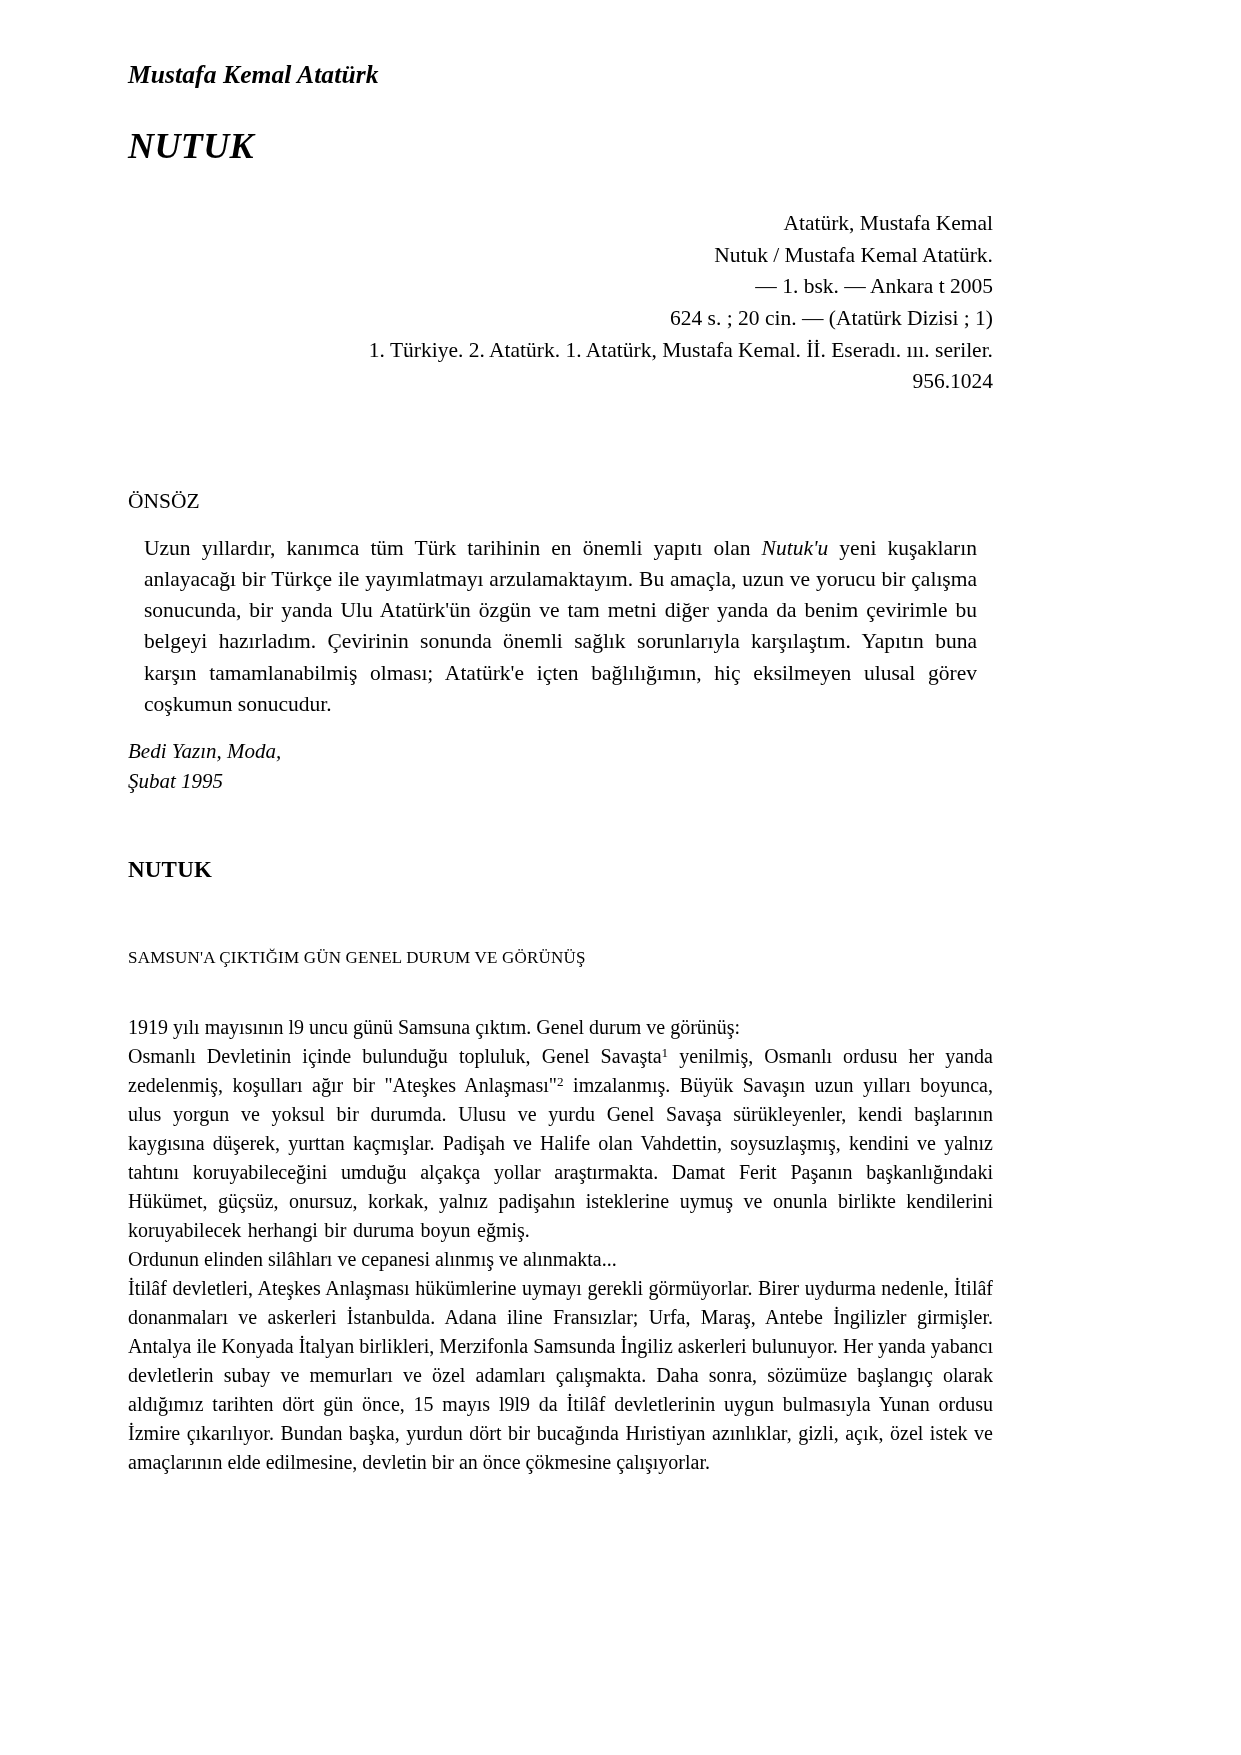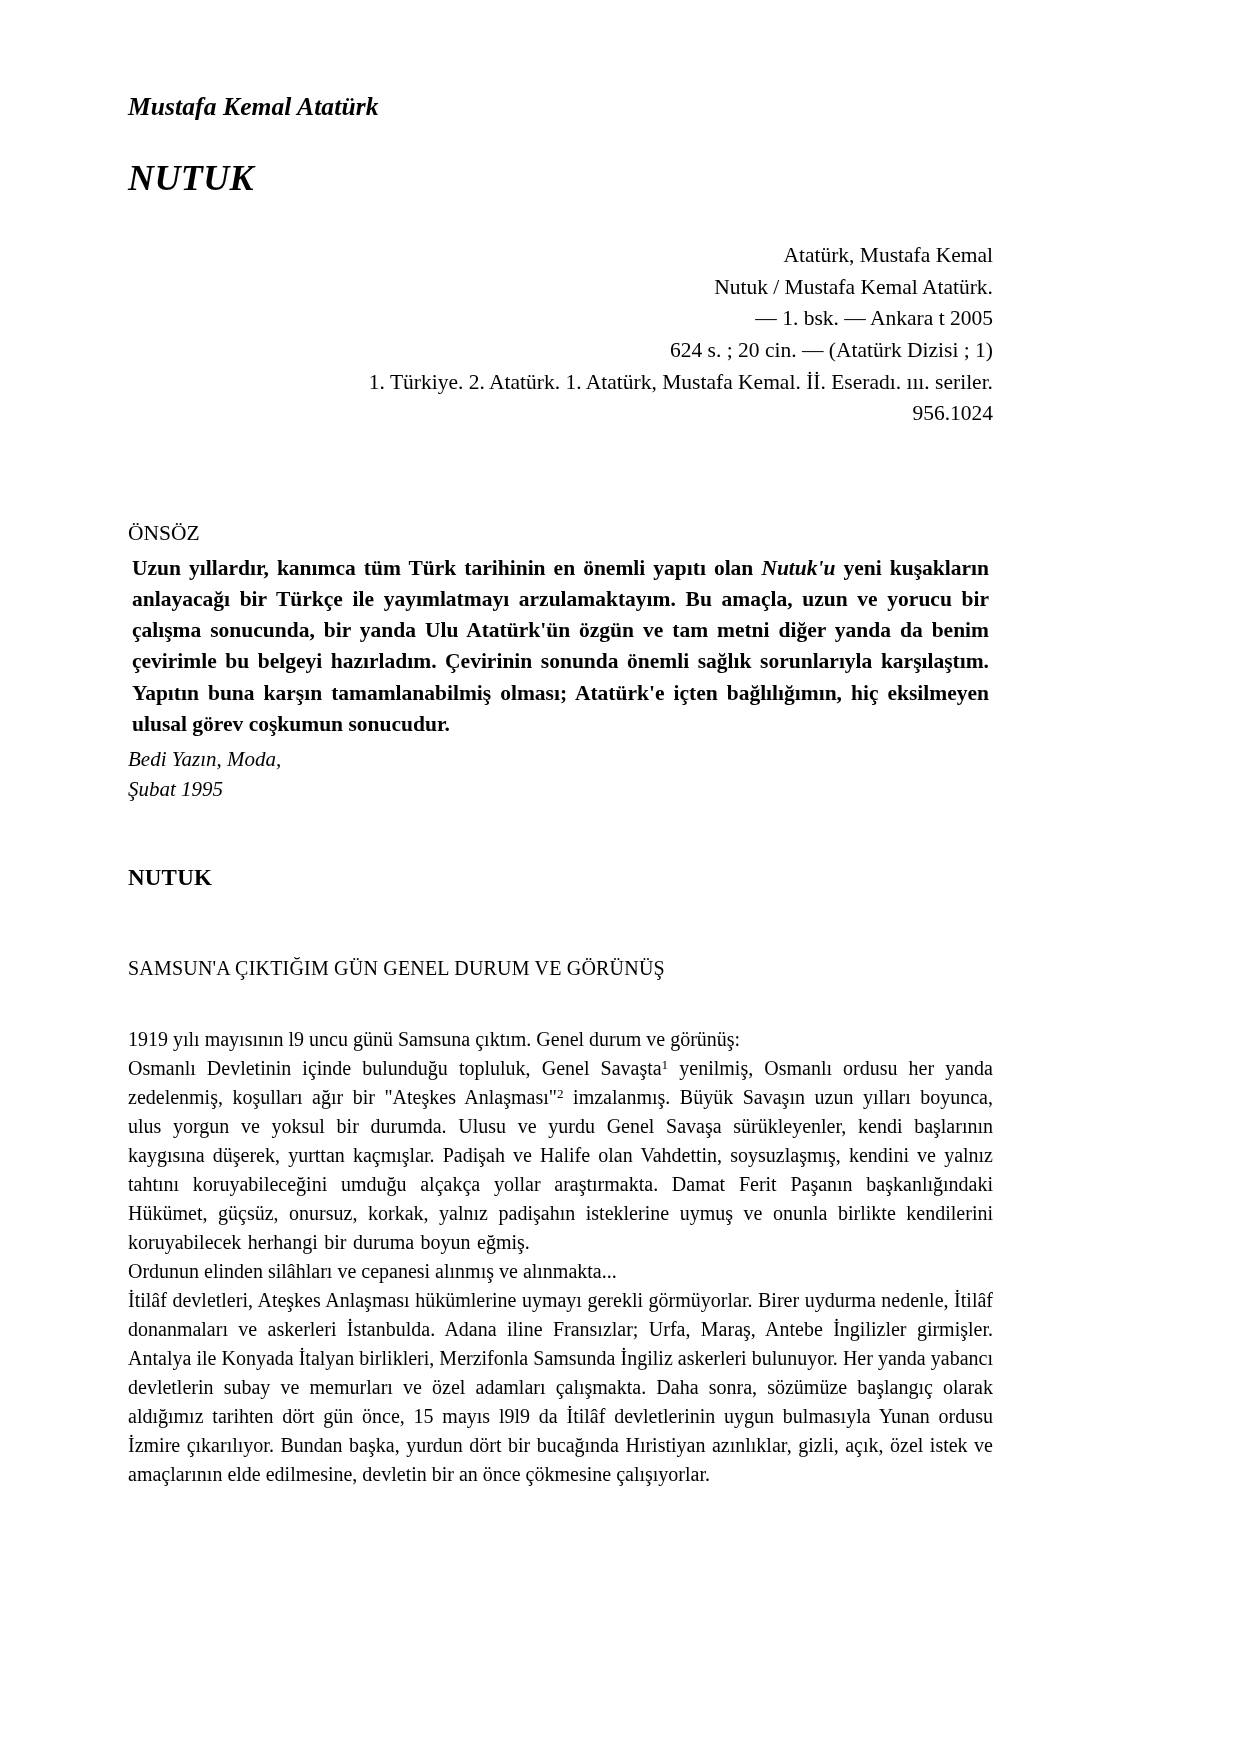--- a/index.html
+++ b/index.html
@@ -10,21 +10,21 @@
   body {
     font-family: "Liberation Serif", "DejaVu Serif", serif;
     color: #000000;
   }
   .page {
     width: 1241px;
     height: 1755px;
     position: relative;
     background: #ffffff;
     box-sizing: border-box;
-    padding: 92px 148px 0 128px;
+    padding: 60px 148px 0 128px;
     overflow: hidden;
   }
   .content {
     width: 865px;
   }
 
   
   .author-title {
     font-weight: bold;
     font-style: italic;
@@ -60,40 +60,39 @@
     margin: 0;
   }
   .preface-body {
     font-size: 21.5px;
     line-height: 1.45;
     margin: 0;
     text-align: justify;
     text-justify: inter-word;
   }
   .preface-body p {
-    margin: 4px;
-    font-weight: bold;
+    margin: 16px;
   }
   .sig {
     font-style: italic;
     font-size: 21px;
     line-height: 1.45;
     margin: 0;
   }
 
   
   .nutuk-heading {
     font-weight: bold;
     font-size: 23px;
     line-height: 1.3;
     margin: 58px 0 0 0;
     letter-spacing: 0.2px;
   }
   .section-heading {
-    font-size: 20px;
+    font-size: 17px;
     line-height: 1.3;
     margin: 62px 0 0 0;
     letter-spacing: 0.2px;
   }
 
   
   .main-body {
     font-size: 20px;
     line-height: 1.45;
     margin: 44px 0 0 0;

